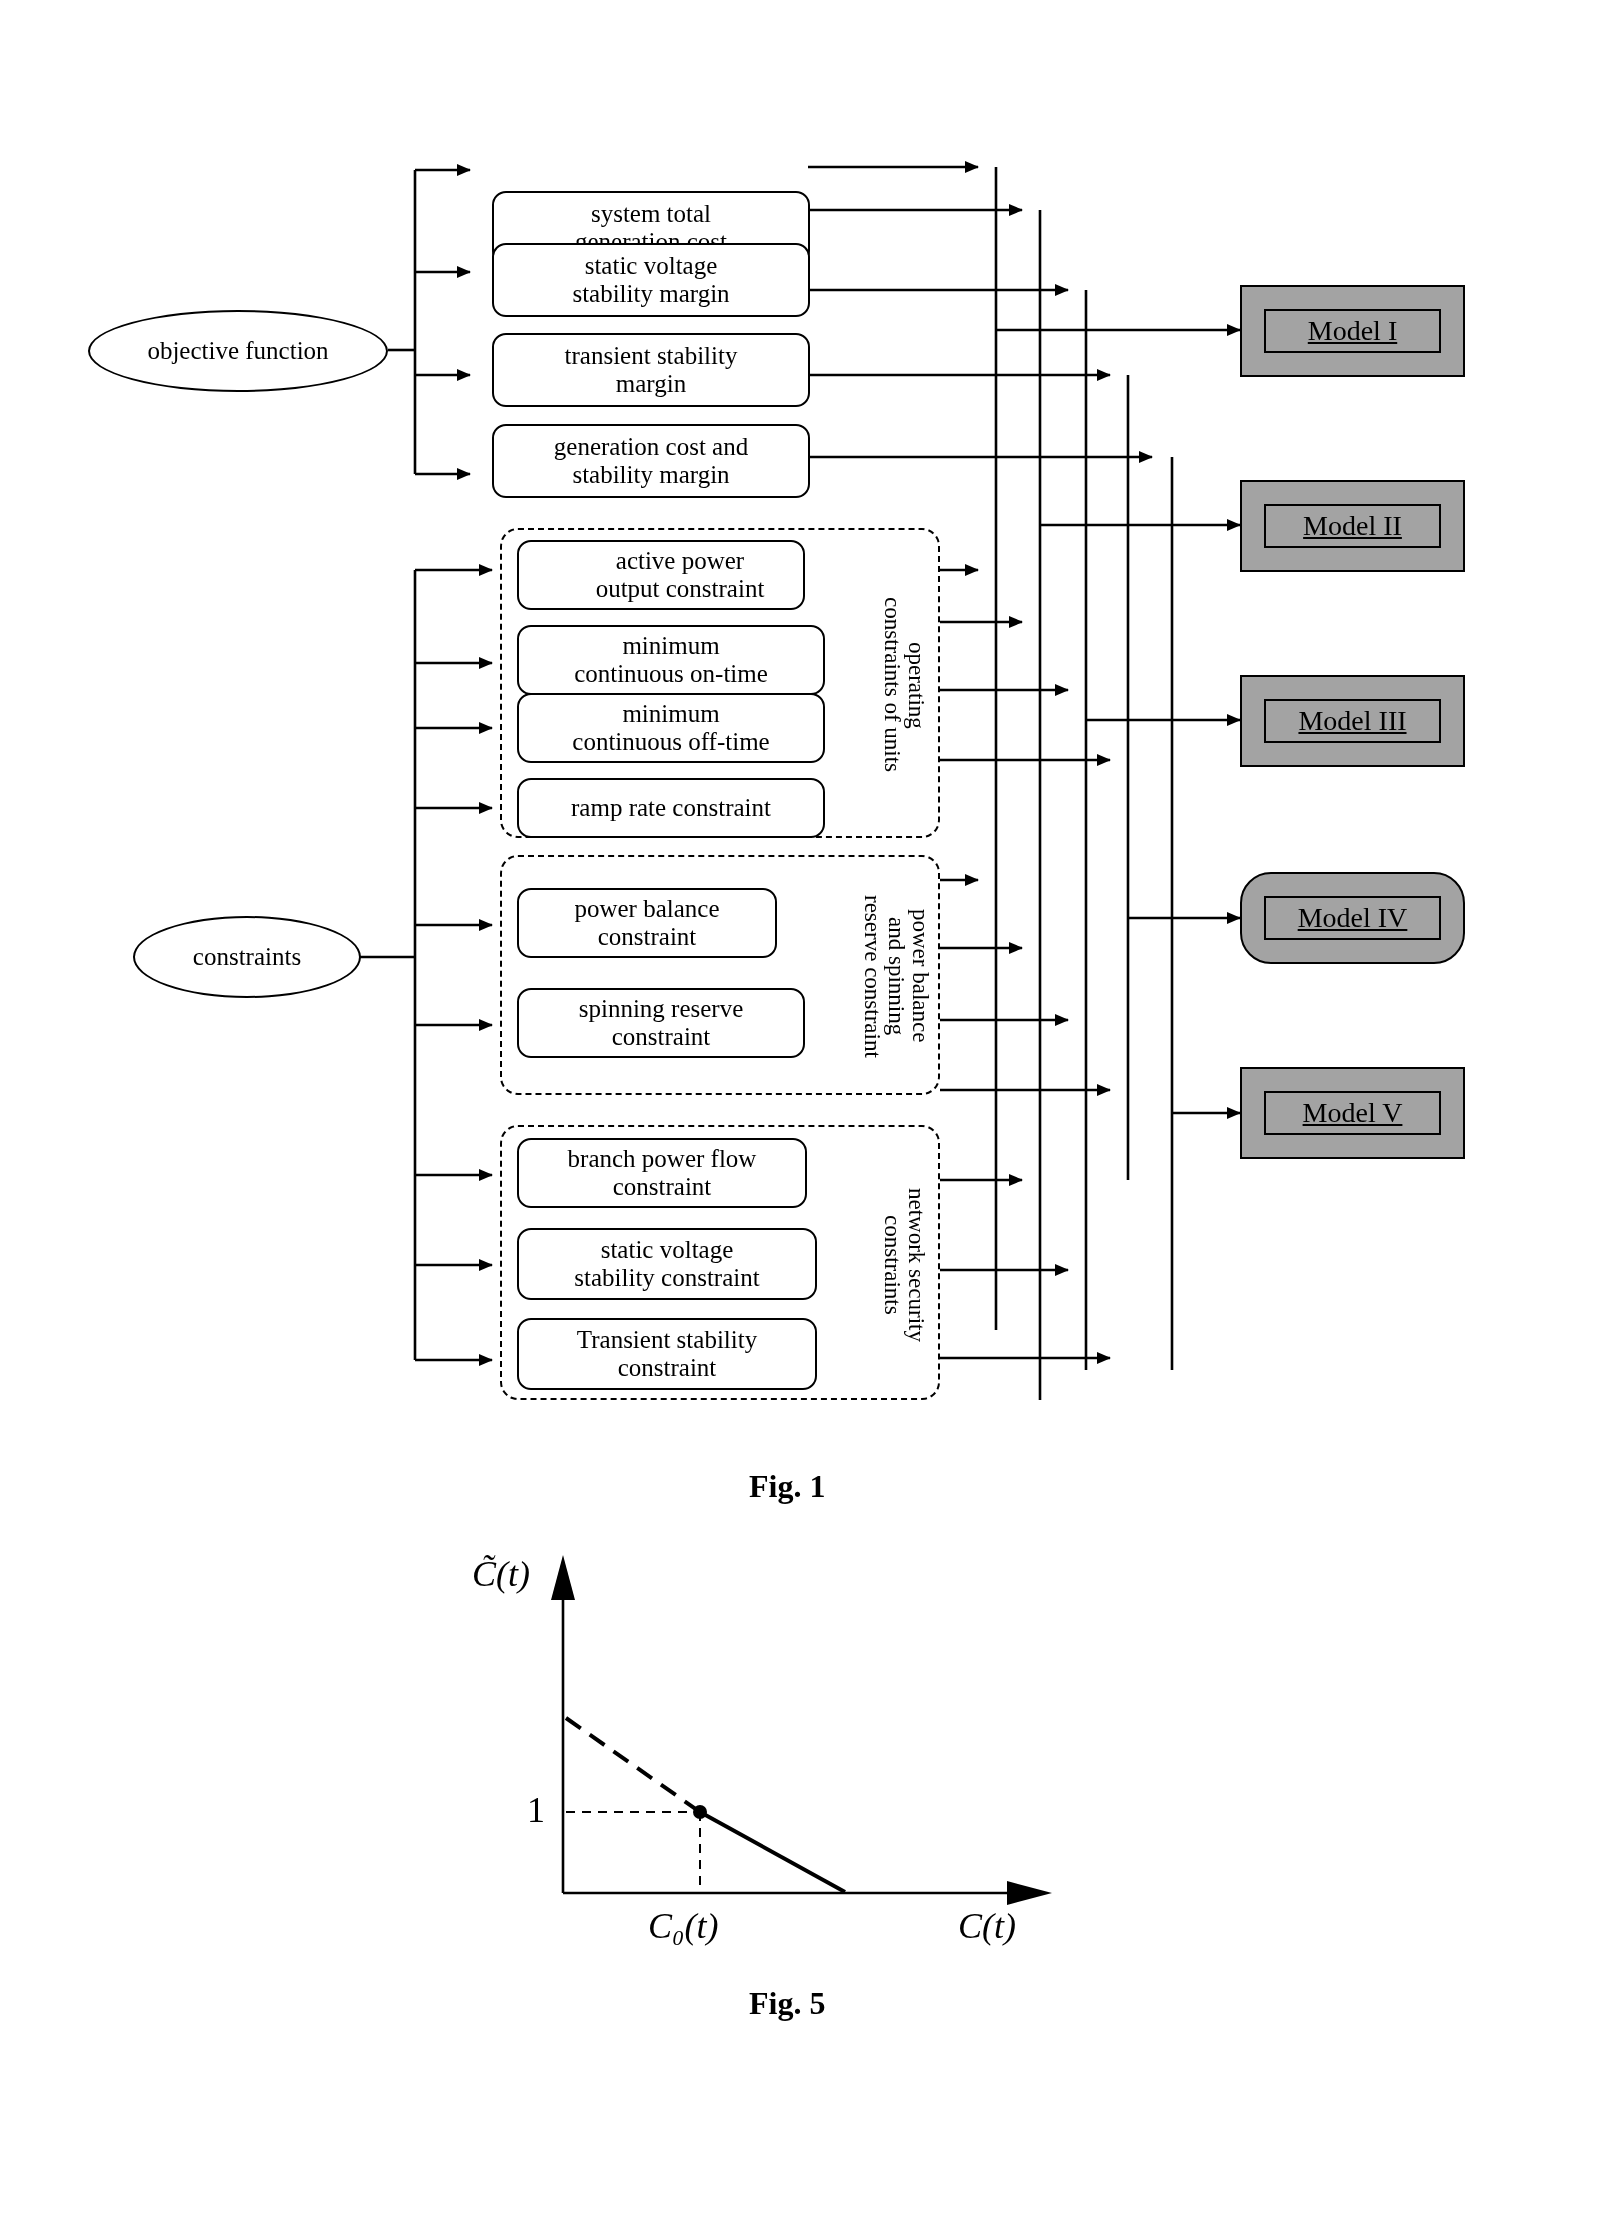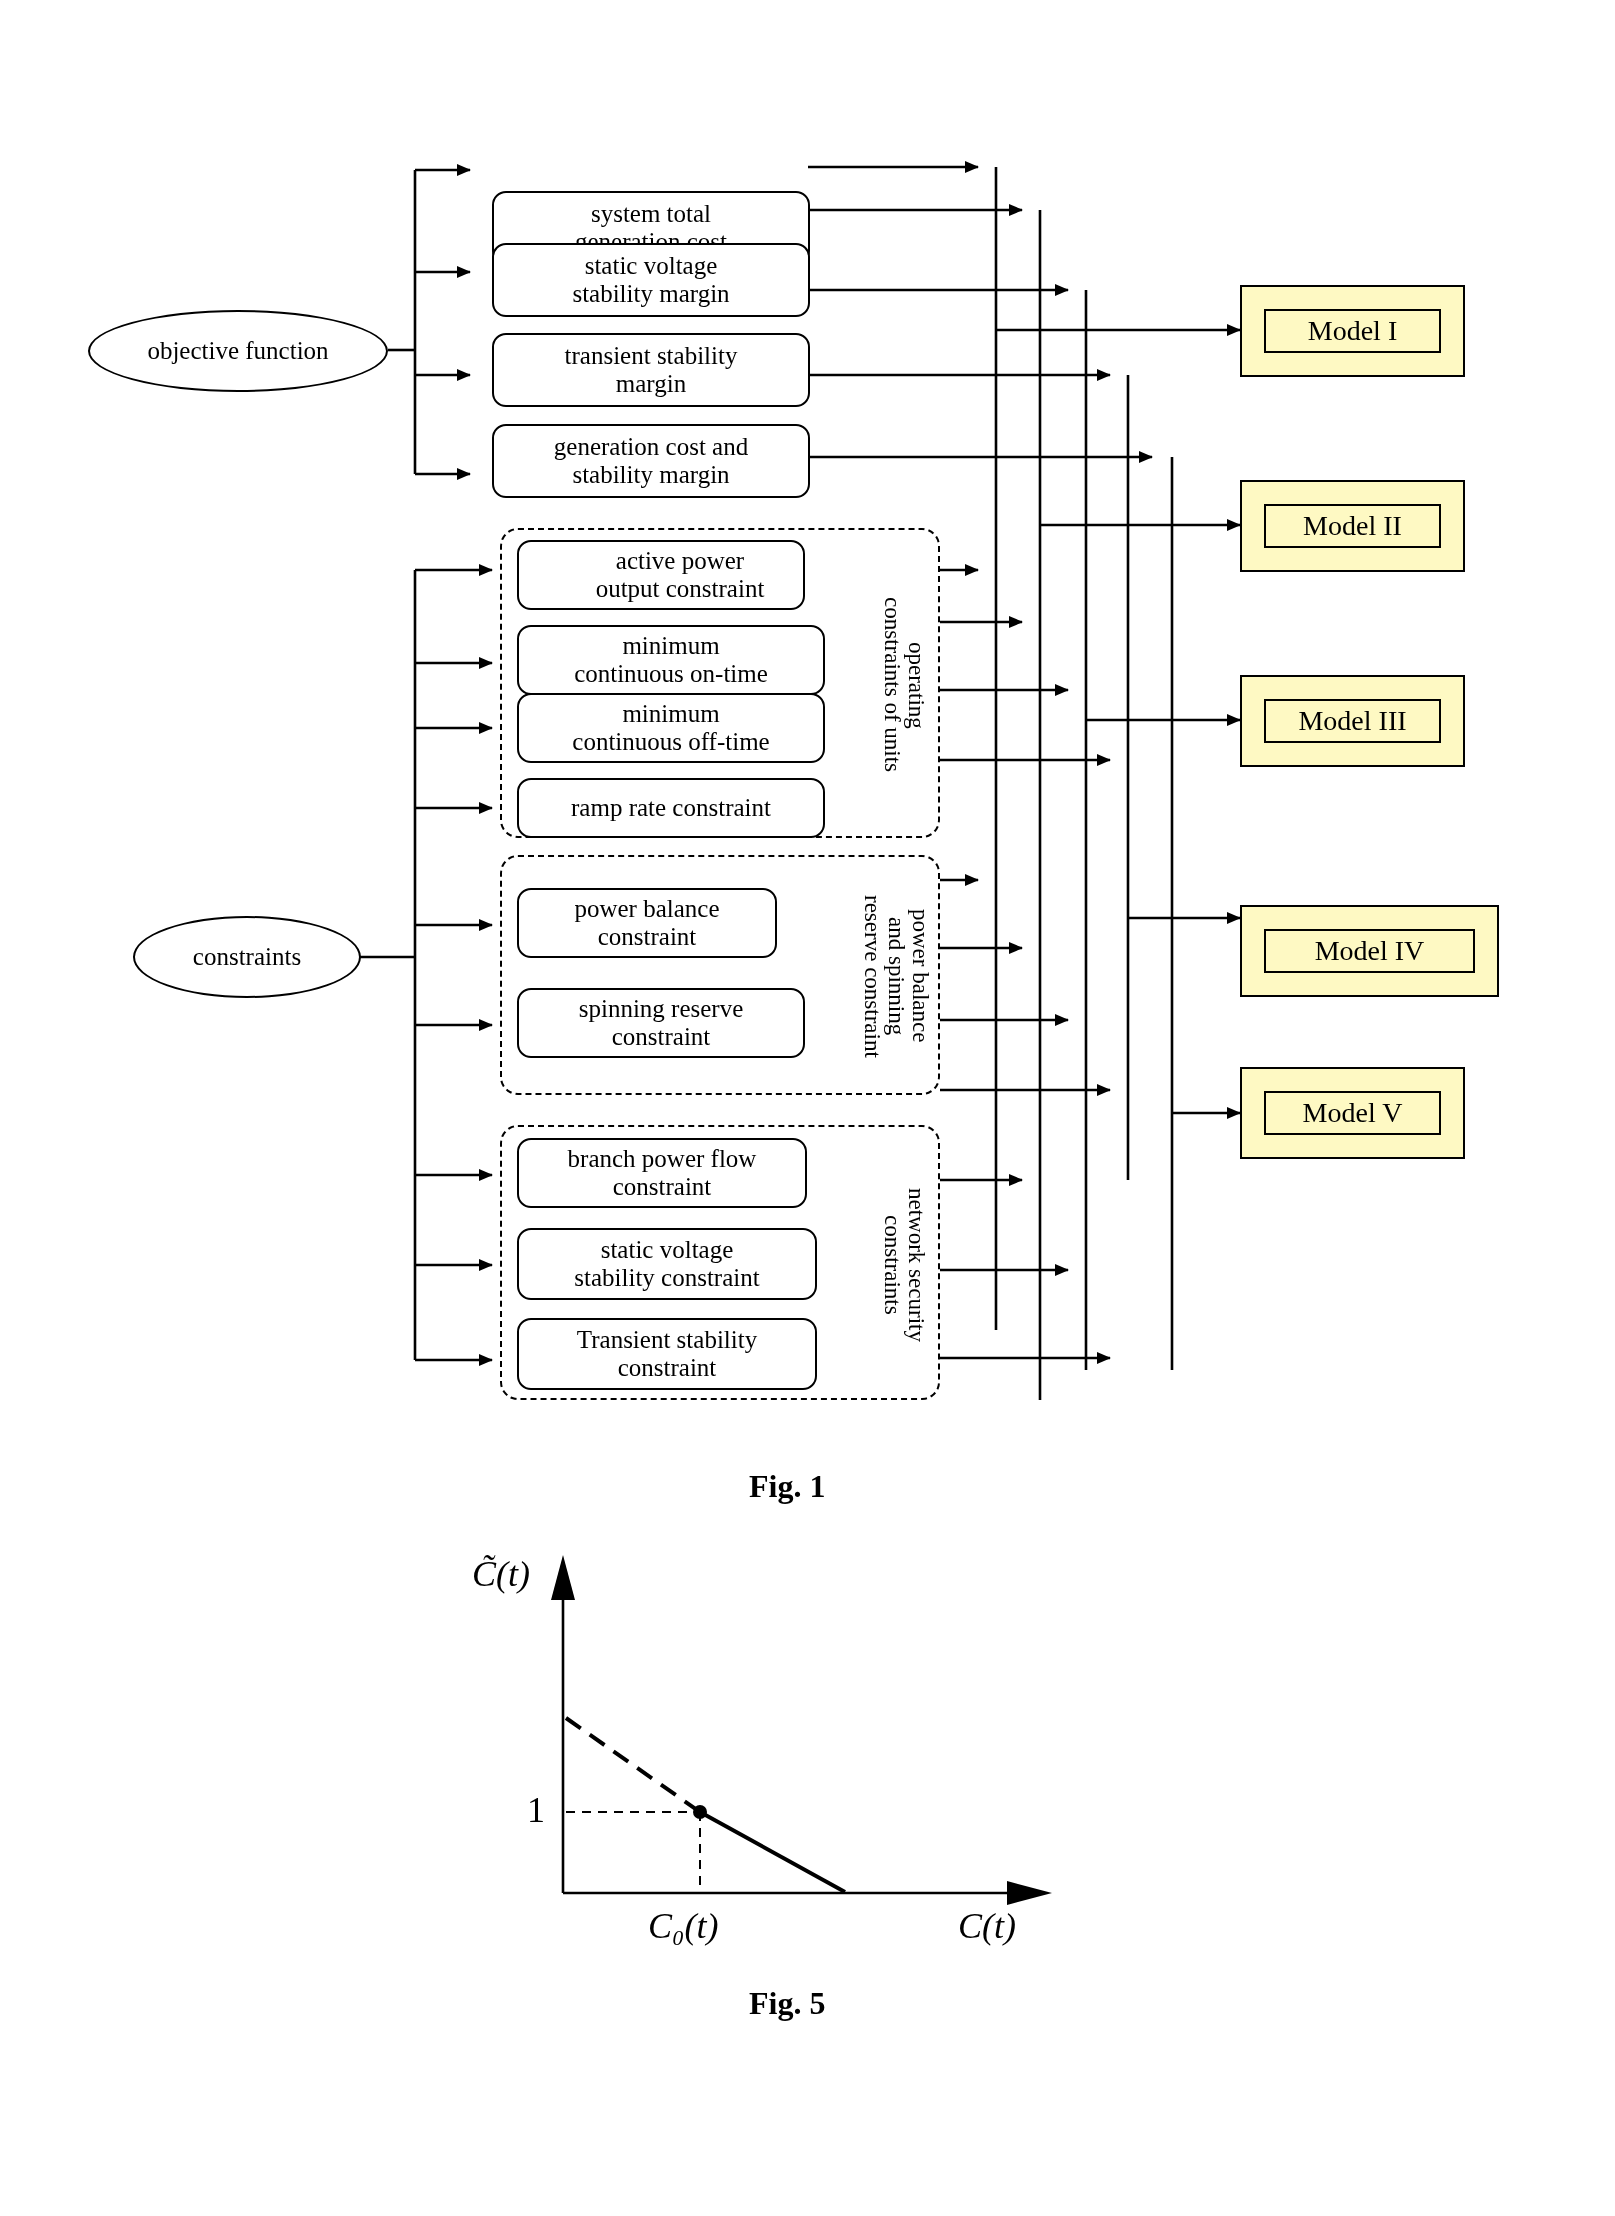--- a/index.html
+++ b/index.html
@@ -9,21 +9,21 @@
 
   .node{position:absolute;box-sizing:border-box;display:flex;align-items:center;justify-content:center;text-align:center;}
 
   .rbox{border:2.5px solid #000;border-radius:14px;background:#fff;line-height:1.12;font-size:25px;padding:2px 6px;}
   .ellipse{border:2.5px solid #000;border-radius:50%;background:#fff;font-size:25px;}
 
   .dgroup{position:absolute;box-sizing:border-box;border:2.5px dashed #000;border-radius:18px;background:transparent;}
 
   .vlabel{position:absolute;font-size:23px;line-height:1.05;writing-mode:vertical-rl;text-orientation:mixed;white-space:pre;text-align:center;}
 
-  .modelbox{position:absolute;box-sizing:border-box;border:2.5px solid #000;background:#fef9c3;padding:22px;}
+  .modelbox{position:absolute;box-sizing:border-box;border:2.5px solid #000;background:#a3a3a3;padding:22px;text-decoration:underline;}
   .modelinner{width:100%;height:100%;box-sizing:border-box;border:2.5px solid #000;display:flex;align-items:center;justify-content:center;font-size:28px;}
 
   .figcap{position:absolute;font-weight:bold;font-size:32px;font-family:"Liberation Serif",serif;margin-left:24px;}
 
   .axlabel{position:absolute;font-style:italic;font-family:"Liberation Serif",serif;}
 </style>
 </head>
 <body>
 
 <div id="stage">
@@ -183,21 +183,21 @@
   <div class="modelbox" style="left:1240px;top:675px;width:225px;height:92px;">
     <div class="modelinner">
       <span>Model III</span>
     </div>
   </div>
   <div class="modelbox" style="left:1240px;top:480px;width:225px;height:92px;">
     <div class="modelinner">
       <span>Model II</span>
     </div>
   </div>
-  <div class="modelbox" style="left:1240px;top:905px;width:259px;height:92px;">
+  <div class="modelbox" style="left:1240px;top:872px;width:225px;height:92px;border-radius:31px;">
     <div class="modelinner">
       <span>Model IV</span>
     </div>
   </div>
   <div class="modelbox" style="left:1240px;top:1067px;width:225px;height:92px;">
     <div class="modelinner">
       <span>Model V</span>
     </div>
   </div>
 

